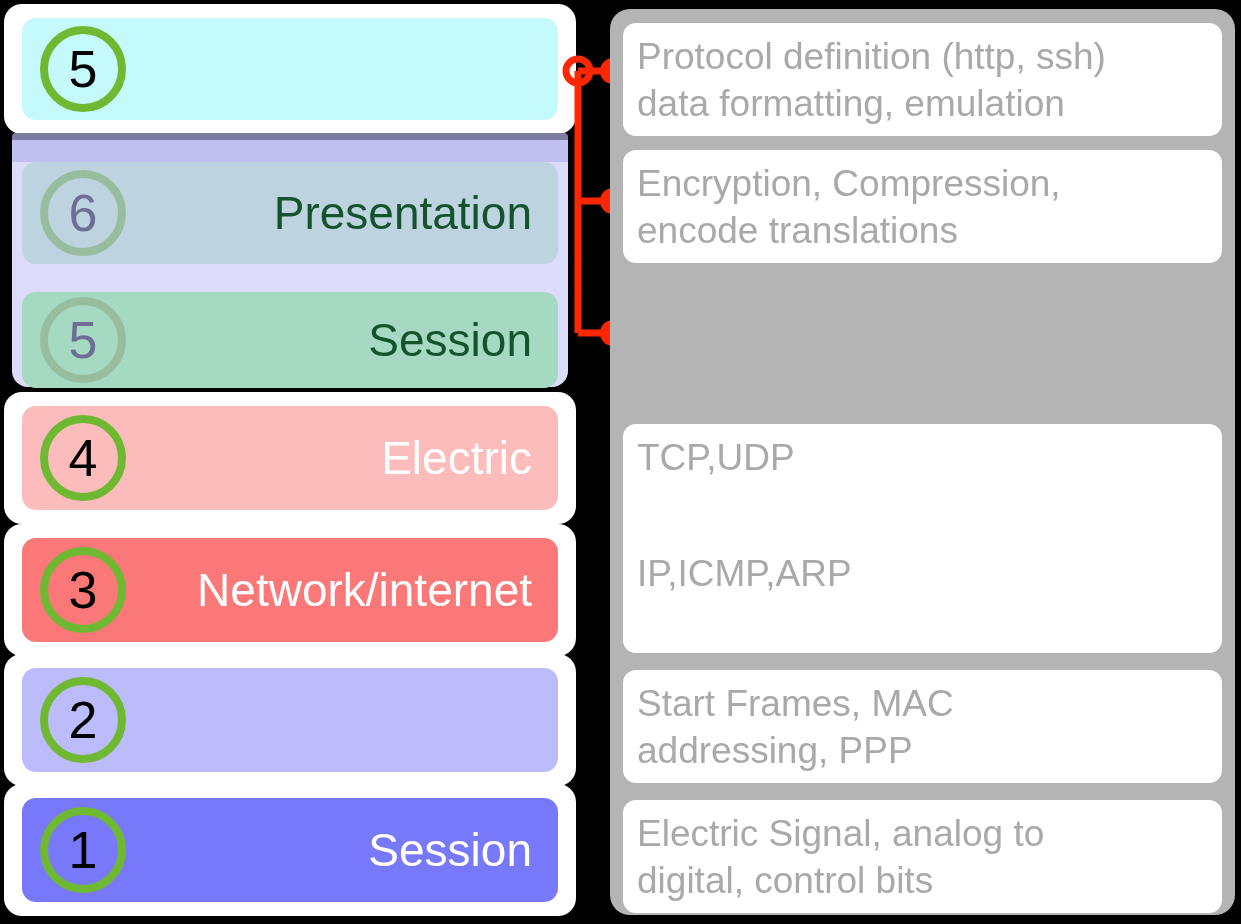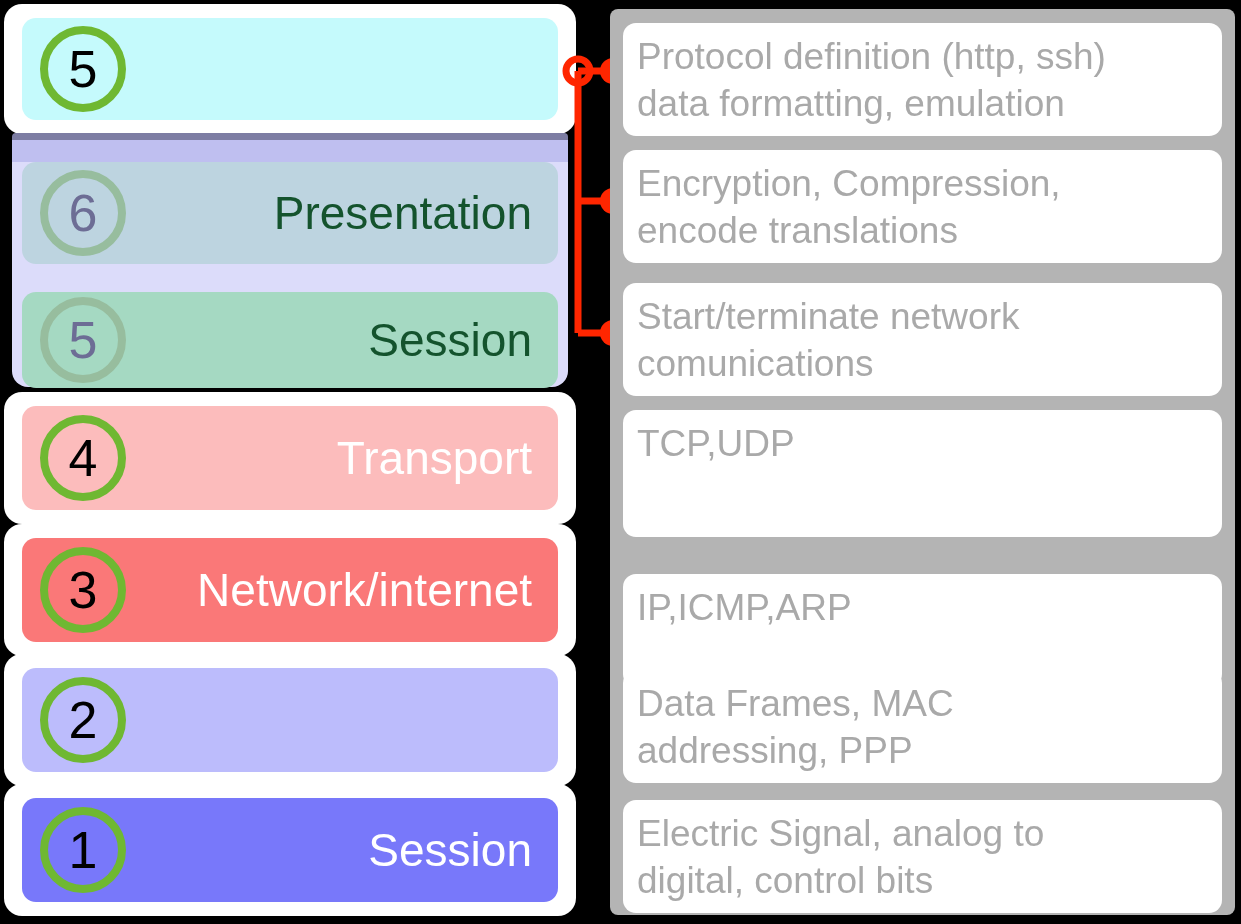--- a/index.html
+++ b/index.html
@@ -112,21 +112,21 @@
   }
 
   
   #desc-frame {
     position: absolute;
     left: 610px;
     top: 9px;
     width: 625px;
     height: 906px;
     background: #b4b4b4;
-    border-radius: 8px;
+    border-radius: 20px;
     box-sizing: border-box;
   }
   .desc-card {
     position: absolute;
     left: 13px;
     width: 599px;
     background: #ffffff;
     border-radius: 13px;
     box-sizing: border-box;
     padding: 10px 14px 0 14px;
@@ -166,21 +166,21 @@
     <div class="layer-card" style="top: 278px; height: 124px; background: transparent;">
       <div class="layer-bar" style="background: rgb(165, 217, 194);">
         <div class="layer-num-circle faded">5</div>
         <div class="layer-title faded">Session</div>
       </div>
     </div>
 
     <div class="layer-card" style="top: 392px; height: 132px;">
       <div class="layer-bar" style="background: rgb(252, 188, 188);">
         <div class="layer-num-circle">4</div>
-        <div class="layer-title">Transport</div>
+        <div class="layer-title">Electric</div>
       </div>
     </div>
 
     <div class="layer-card" style="top: 524px; height: 132px;">
       <div class="layer-bar" style="background: rgb(250, 120, 120);">
         <div class="layer-num-circle">3</div>
         <div class="layer-title">Network/internet</div>
       </div>
     </div>
 
@@ -215,35 +215,31 @@
     <div class="desc-card" style="top: 14px; height: 113px;">
       <div class="desc-text">Protocol definition (http, ssh)
 data formatting, emulation</div>
     </div>
 
     <div class="desc-card" style="top: 141px; height: 113px;">
       <div class="desc-text">Encryption, Compression,
 encode translations</div>
     </div>
 
-    <div class="desc-card" style="top: 274px; height: 113px;">
-      <div class="desc-text">Start/terminate network
-comunications</div>
-    </div>
-
-    <div class="desc-card" style="top: 401px; height: 127px;">
+
+    <div class="desc-card" style="top: 415px; height: 144px;">
       <div class="desc-text">TCP,UDP</div>
     </div>
 
-    <div class="desc-card" style="top: 531px; height: 113px; margin-top: 34px;">
+    <div class="desc-card" style="top: 531px; height: 113px;">
       <div class="desc-text">IP,ICMP,ARP</div>
     </div>
 
     <div class="desc-card" style="top: 661px; height: 113px;">
-      <div class="desc-text">Data Frames, MAC
+      <div class="desc-text">Start Frames, MAC
 addressing, PPP</div>
     </div>
 
     <div class="desc-card" style="top: 791px; height: 113px;">
       <div class="desc-text">Electric Signal, analog to
 digital, control bits</div>
     </div>
 
   </div>
 

